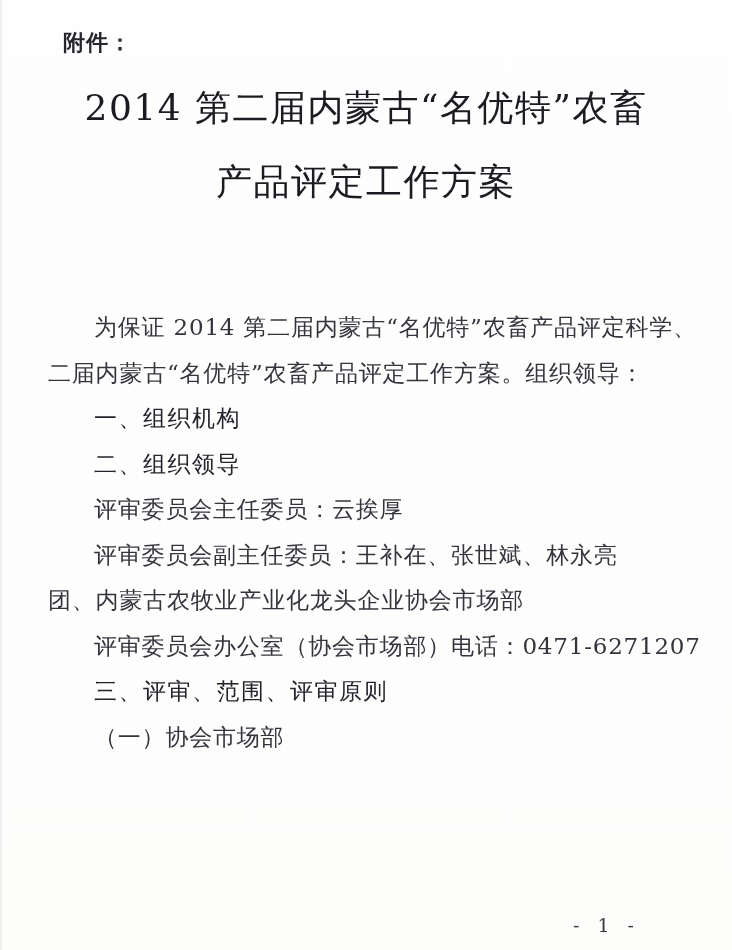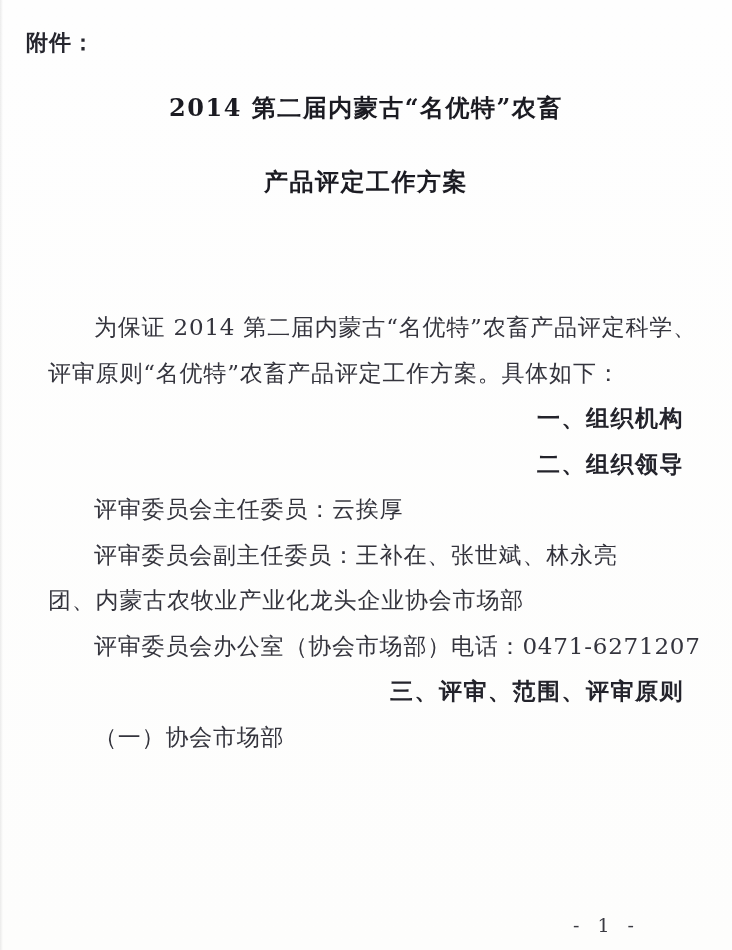--- a/index.html
+++ b/index.html
@@ -20,57 +20,56 @@
   .page::before {
     content: "";
     position: absolute;
     left: 0; top: 0; bottom: 0;
     width: 3px;
     background: linear-gradient(90deg, rgba(180,180,180,0.25), rgba(255,255,255,0));
     pointer-events: none;
   }
   .attachment-label {
     padding-top: 28px;
-    padding-left: 26px;
+    padding-left: 63px;
     font-size: 22px;
     font-weight: bold;
     letter-spacing: 1px;
     color: #26262e;
     font-family: Liberation Mono, monospace;
   }
   .doc-title {
     text-align: center;
-    font-weight: bold;
+    font-weight: normal;
     color: #1b1b22;
-    font-size: 24px;
+    font-size: 36px;
     letter-spacing: 1.5px;
     line-height: 34px;
   }
   .doc-title.line1 { margin-top: 33px; }
   .doc-title.line2 { margin-top: 40px; }
   .body-block {
     margin-top: 106px;
     margin-left: 48px;
     margin-right: 48px;
     font-size: 23px;
     letter-spacing: 0.8px;
   }
   .line {
     height: 45.5px;
     line-height: 45.5px;
     white-space: nowrap;
     color: #34343d;
   }
   .line.indent { padding-left: 46px; }
   .line.heading {
-    font-weight: bold;
+    font-weight: normal;
     color: #23232b;
     font-family: "DejaVu Sans", "Liberation Sans", sans-serif;
     letter-spacing: 1.5px;
-    text-align: right;
   }
   .page-number {
     position: absolute;
     bottom: 14px;
     right: 92px;
     font-size: 19px;
     letter-spacing: 6px;
     color: #3a3a42;
   }
 </style>
@@ -83,21 +82,21 @@
 
   <div class="doc-title line1">2014 第二届内蒙古“名优特”农畜</div>
 
   <div class="doc-title line2">产品评定工作方案</div>
 
   <div class="body-block">
 
       <div class="line indent">为保证 2014 第二届内蒙古“名优特”农畜产品评定科学、</div>
 
 
-      <div class="line">评审原则“名优特”农畜产品评定工作方案。具体如下：</div>
+      <div class="line">二届内蒙古“名优特”农畜产品评定工作方案。组织领导：</div>
 
       <div class="line indent heading">一、组织机构</div>
 
 
       <div class="line indent heading">二、组织领导</div>
 
       <div class="line indent">评审委员会主任委员：云挨厚</div>
 
       <div class="line indent">评审委员会副主任委员：王补在、张世斌、林永亮</div>
 

